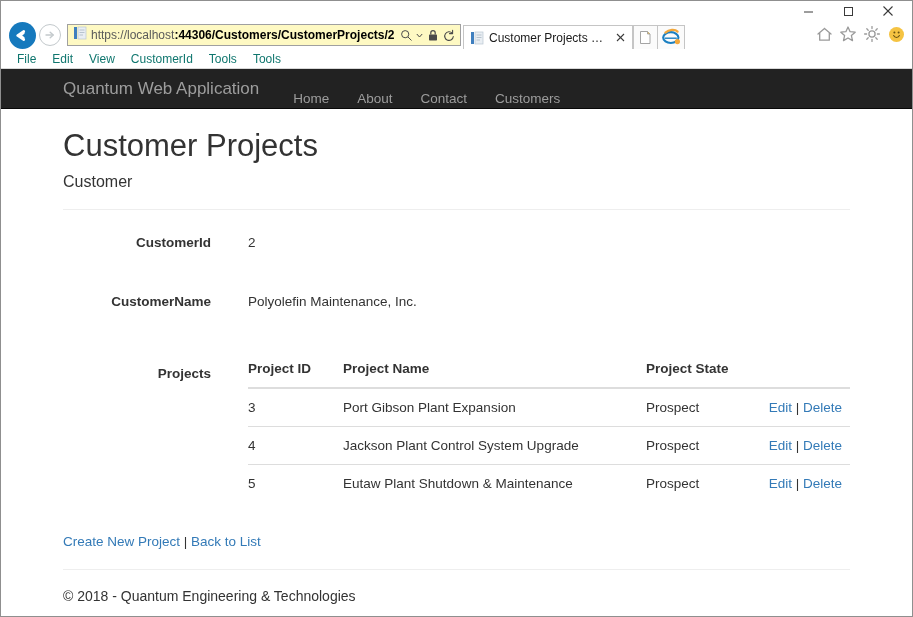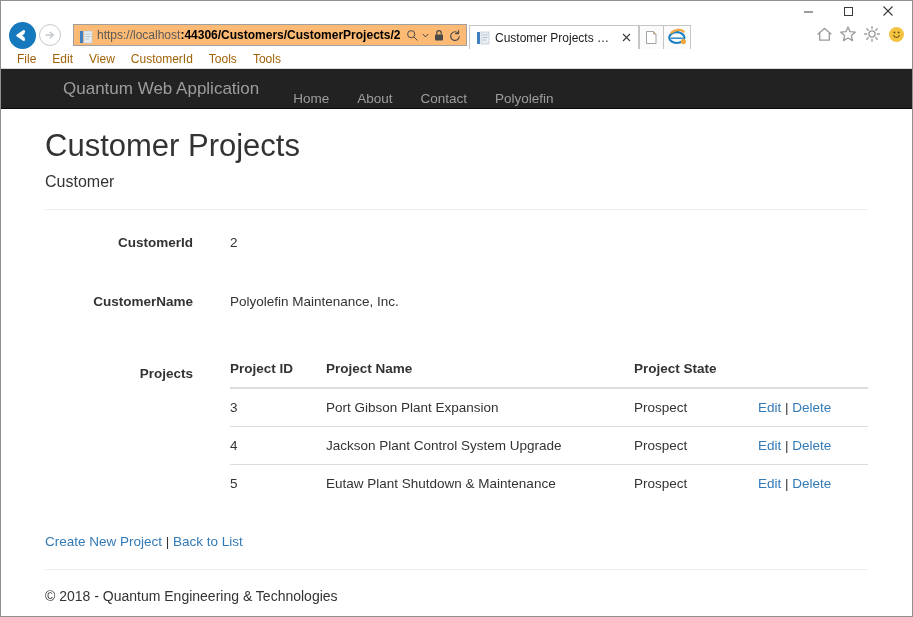--- a/index.html
+++ b/index.html
@@ -72,27 +72,27 @@
   .fwdbtn {
     width: 22px; height: 22px;
     border-radius: 50%;
     border: 1.5px solid #c3c9cc;
     display: flex; align-items: center; justify-content: center;
     color: #c3c9cc;
     margin-left: 3px;
     flex: 0 0 auto;
   }
   .addressbar {
-    margin-left: 12px;
+    margin-left: 6px;
     height: 22px;
     width: 394px;
     border: 1px solid #a0a0a0;
-    background: #fdba74;
-    display: flex;
-    align-items: flex-end;
+    background: #fef9c3;
+    display: flex;
+    align-items: flex-start;
     flex: 0 0 auto;
     position: relative;
   }
   .addr-favicon {
     width: 16px; height: 16px;
     margin: 0 3px 0 4px;
     flex: 0 0 auto;
     display: flex; align-items: center; justify-content: center;
   }
   .addr-url {
@@ -197,21 +197,21 @@
     height: 20px;
     background: #ffffff;
     border-bottom: 1px solid #d8d8d8;
     display: flex;
     align-items: center;
     padding-left: 8px;
     flex: 0 0 auto;
   }
   .menuitem {
     font-size: 12px;
-    color: #a16207;
+    color: #0f766e;
     padding: 0 8px;
     line-height: 18px;
   }
 
   
   .viewport {
     flex: 1 1 auto;
     background: #ffffff;
     overflow: hidden;
     position: relative;
@@ -239,21 +239,21 @@
     margin-top: 20px;
   }
   .nav-link {
     font-size: 13.5px;
     color: #9d9d9d;
     padding: 0 14px;
     line-height: 20px;
   }
 
   .container {
-    padding: 0 44px;
+    padding: 0 62px;
   }
 
   h1.page-title {
     font-size: 31px;
     font-weight: 400;
     color: #333333;
     margin: 20px 0 10px 0;
     line-height: 1.1;
   }
   h4.subtitle {
@@ -509,21 +509,21 @@
   </div>
 
   <div class="viewport">
 
     <div class="nav-inverse">
       <div class="brand">Quantum Web Application</div>
       <div class="nav-links">
         <div class="nav-link">Home</div>
         <div class="nav-link">About</div>
         <div class="nav-link">Contact</div>
-        <div class="nav-link">Polyolefin</div>
+        <div class="nav-link">Customers</div>
       </div>
     </div>
 
     <div class="container">
 
       <h1 class="page-title">Customer Projects</h1>
       <h4 class="subtitle">Customer</h4>
       <hr class="rule">
 
       <div class="dl">

